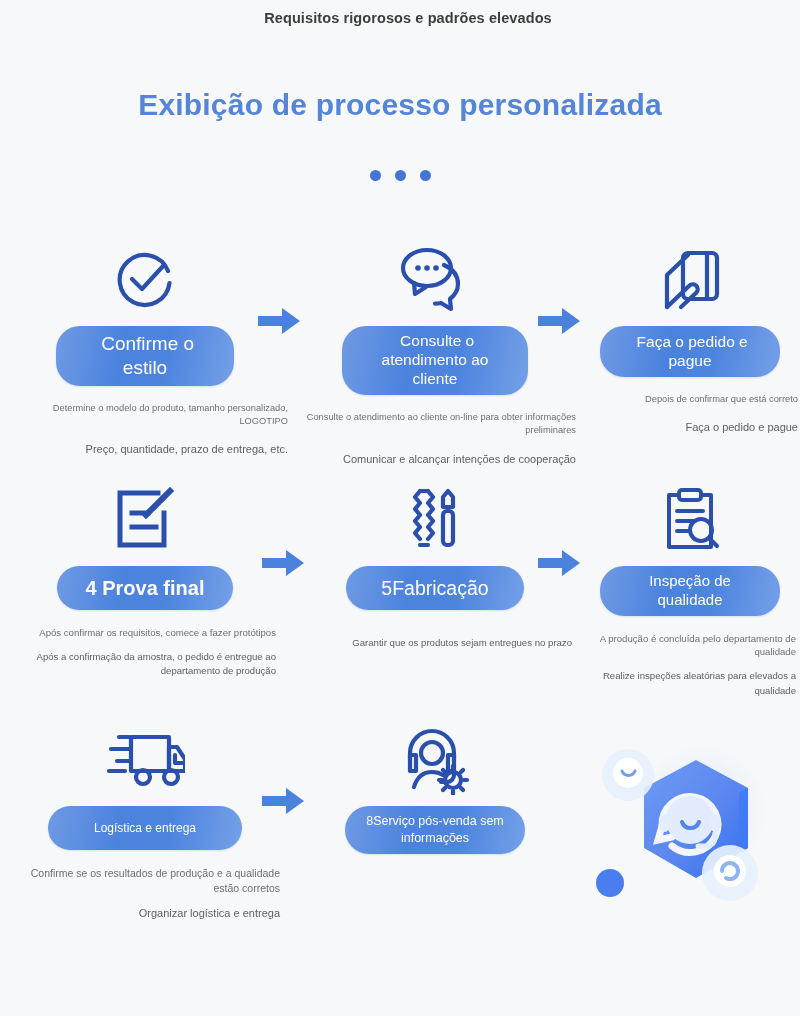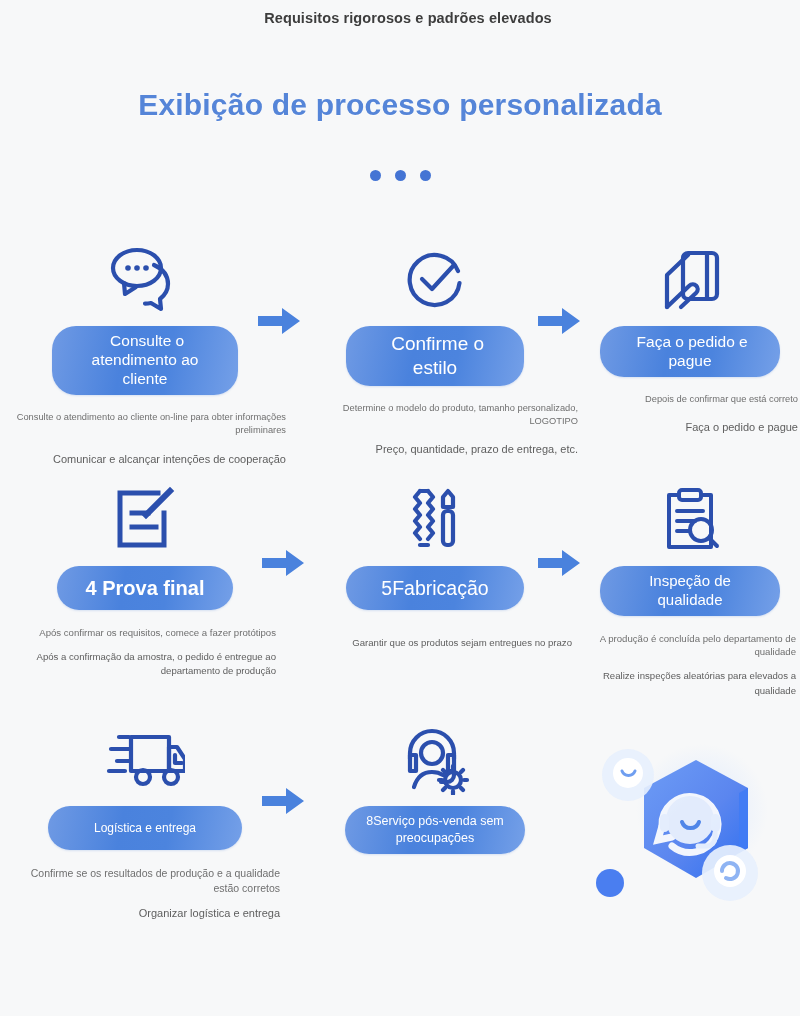--- a/index.html
+++ b/index.html
@@ -139,49 +139,49 @@
   <div class="dots">
     <i></i>
     <i></i>
     <i></i>
   </div>
 
   <div class="rows">
 
     <div class="row r1">
 
+      <div class="step w2">
+        <div class="icon-wrap">
+          <svg width="70" height="70" viewBox="0 0 70 70" fill="none" stroke="#2b4fad" stroke-width="4.2" stroke-linecap="round" stroke-linejoin="round">
+            <path d="M58 26a25 25 0 1 0 1.5 12"></path>
+            <path d="M22 34 l10 10 22-24"></path>
+          </svg>
+        </div>
+        <div class="pill p2">&nbsp;Confirme o estilo</div>
+        <div class="desc">
+          <div class="l1">Determine o modelo do produto, tamanho personalizado, LOGOTIPO</div>
+          <div class="l2">Preço, quantidade, prazo de entrega, etc.</div>
+        </div>
+      </div>
+
       <div class="step w1">
         <div class="icon-wrap">
           <svg width="74" height="70" viewBox="0 0 74 70" fill="none" stroke="#2b4fad" stroke-width="4.2" stroke-linecap="round" stroke-linejoin="round">
             <path d="M46 20c9 4 14 11 14 19 0 6-3 11-8 15l1 10-10-6c-2 .4-4 .6-6 .6"></path>
             <ellipse cx="29" cy="23" rx="24" ry="18"></ellipse>
             <path d="M16 38 l1 11 11-7"></path>
             <circle cx="20" cy="23" r="2.8" fill="#2b4fad" stroke="none"></circle>
             <circle cx="29" cy="23" r="2.8" fill="#2b4fad" stroke="none"></circle>
             <circle cx="38" cy="23" r="2.8" fill="#2b4fad" stroke="none"></circle>
           </svg>
         </div>
         <div class="pill p1 two-line">&nbsp;Consulte o atendimento ao cliente</div>
         <div class="desc">
           <div class="l1">Consulte o atendimento ao cliente on-line para obter informações preliminares</div>
           <div class="l2">Comunicar e alcançar intenções de cooperação</div>
-        </div>
-      </div>
-
-      <div class="step w2">
-        <div class="icon-wrap">
-          <svg width="70" height="70" viewBox="0 0 70 70" fill="none" stroke="#2b4fad" stroke-width="4.2" stroke-linecap="round" stroke-linejoin="round">
-            <path d="M58 26a25 25 0 1 0 1.5 12"></path>
-            <path d="M22 34 l10 10 22-24"></path>
-          </svg>
-        </div>
-        <div class="pill p2">&nbsp;Confirme o estilo</div>
-        <div class="desc">
-          <div class="l1">Determine o modelo do produto, tamanho personalizado, LOGOTIPO</div>
-          <div class="l2">Preço, quantidade, prazo de entrega, etc.</div>
         </div>
       </div>
 
       <div class="step w3">
         <div class="icon-wrap">
           <svg width="70" height="70" viewBox="0 0 70 70" fill="none" stroke="#2b4fad" stroke-width="4.2" stroke-linecap="round" stroke-linejoin="round">
             <rect x="28" y="8" width="34" height="46" rx="5"></rect>
             <path d="M52 8 v46"></path>
             <path d="M12 62 V30 L33 10"></path>
             <path d="M12 62 l22-21 c5-5 12 2 7 7 L26 62"></path>
@@ -295,21 +295,21 @@
             <path d="M12 34 v-6 a22 22 0 0 1 44 0 v6"></path>
             <path d="M12 30 h6 v16 h-6 Z"></path>
             <path d="M50 30 h6 v16 h-6 Z"></path>
             <path d="M56 46 v4 a7 7 0 0 1 -7 7 h-6"></path>
             <circle cx="34" cy="28" r="11"></circle>
             <path d="M16 62 c3-10 9-15 18-15 4 0 8 1 11 3"></path>
             <circle cx="55" cy="55" r="8"></circle>
             <path d="M55 44 v-3 M55 69 v-3 M66 55 h3 M41 55 h3 M63 47 l2-2 M45 65 l2-2 M63 63 l2 2 M45 45 l2 2"></path>
           </svg>
         </div>
-        <div class="pill p8 two-line">8Serviço pós-venda sem preocupações</div>
+        <div class="pill p8 two-line">8Serviço pós-venda sem informações</div>
       </div>
 
       <div class="step w3"></div>
 
       <div class="arrow a5">
         <svg viewBox="0 0 44 30">
             <path d="M0 10 h24 V2 l18 13 -18 13 v-8 H0 Z" fill="#4a82dd"></path>
           </svg>
       </div>
     </div>

